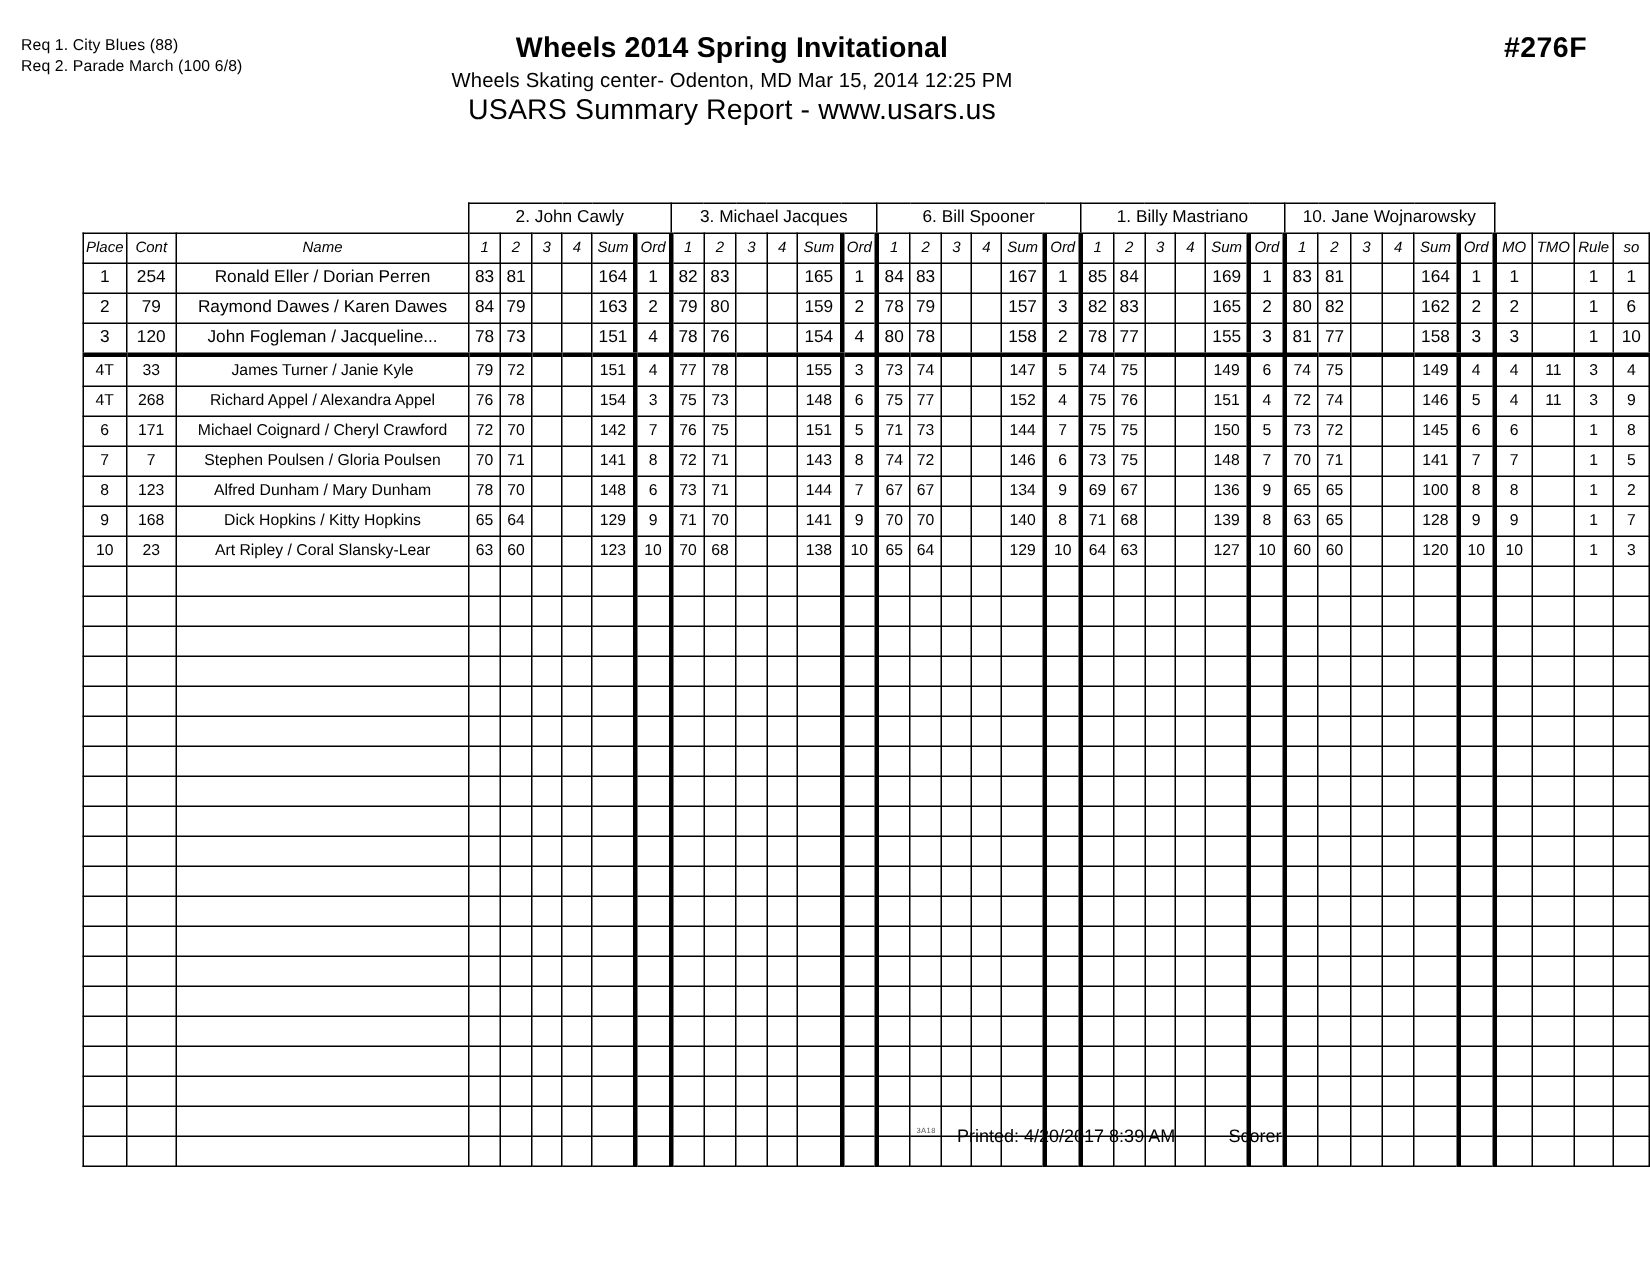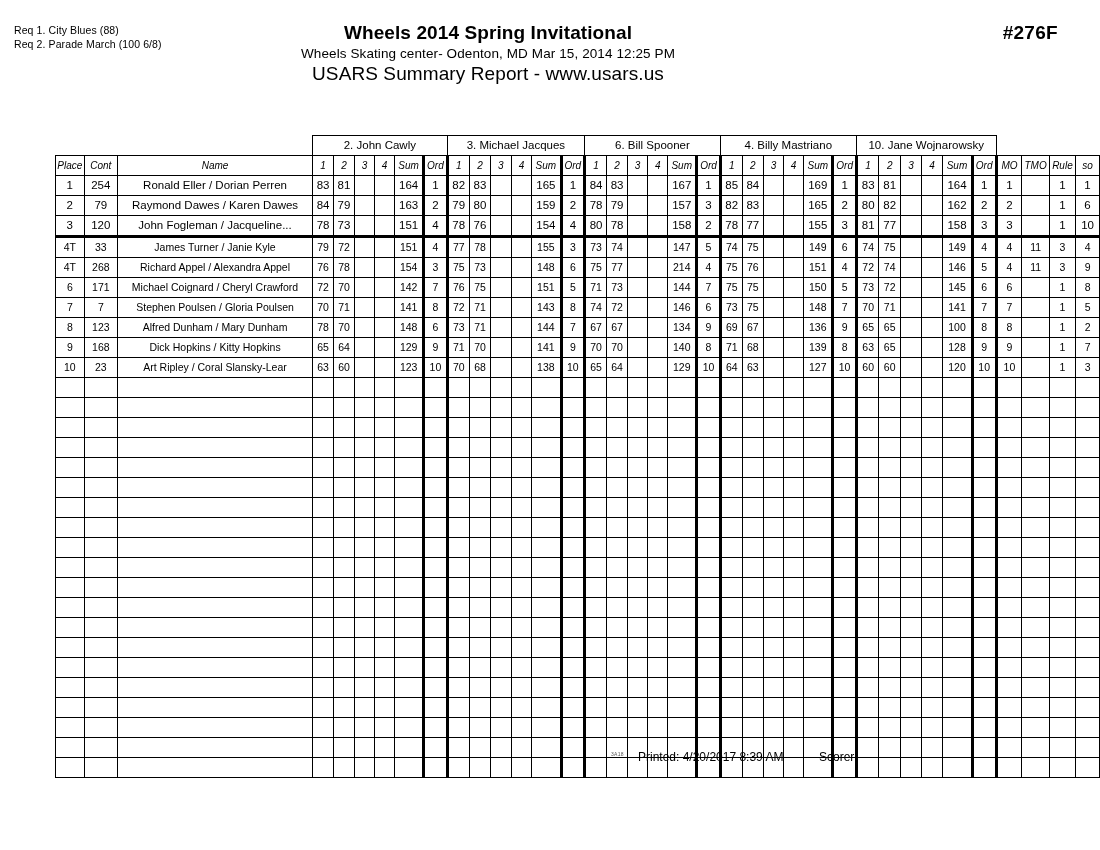--- a/index.html
+++ b/index.html
@@ -192,21 +192,21 @@
 <div id="event-code">#276F</div>
 
 <table id="score-table">
   <colgroup id="score-colgroup"></colgroup>
   <tbody id="score-tbody">
       <tr class="judge-banner">
         <td class="jb-empty" colspan="3"></td>
         <td class="judge-name" colspan="6">2.  John Cawly</td>
         <td class="judge-name" colspan="6">3.  Michael Jacques</td>
         <td class="judge-name" colspan="6">6.  Bill Spooner</td>
-        <td class="judge-name" colspan="6">4.  Billy Mastriano</td>
+        <td class="judge-name" colspan="6">1.  Billy Mastriano</td>
         <td class="judge-name" colspan="6">10.  Jane Wojnarowsky</td>
         <td class="jb-gap" colspan="4"></td>
       </tr>
       <tr class="col-head">
         <td class="h-place">Place</td>
         <td class="h-cont">Cont</td>
         <td class="h-name">Name</td>
         <td class="h-score">1</td>
         <td class="h-score">2</td>
         <td class="h-score">3</td>
@@ -411,21 +411,21 @@
         <td class="c-score">75</td>
         <td class="c-score">73</td>
         <td class="c-score"></td>
         <td class="c-score"></td>
         <td class="c-sum">148</td>
         <td class="c-ord ord-col">6</td>
         <td class="c-score">75</td>
         <td class="c-score">77</td>
         <td class="c-score"></td>
         <td class="c-score"></td>
-        <td class="c-sum">214</td>
+        <td class="c-sum">152</td>
         <td class="c-ord ord-col">4</td>
         <td class="c-score">75</td>
         <td class="c-score">76</td>
         <td class="c-score"></td>
         <td class="c-score"></td>
         <td class="c-sum">151</td>
         <td class="c-ord ord-col">4</td>
         <td class="c-score">72</td>
         <td class="c-score">74</td>
         <td class="c-score"></td>

